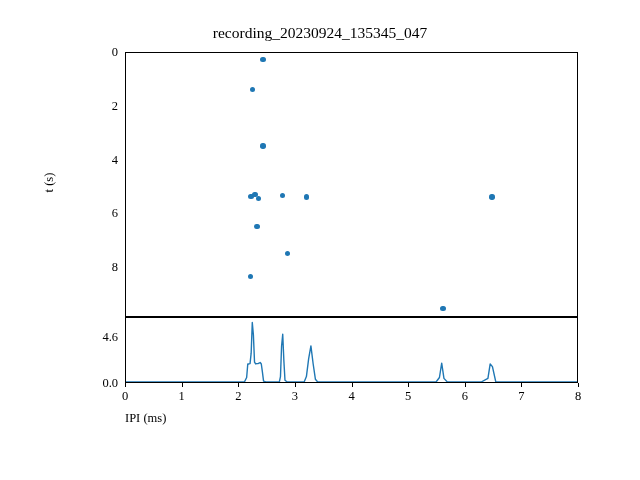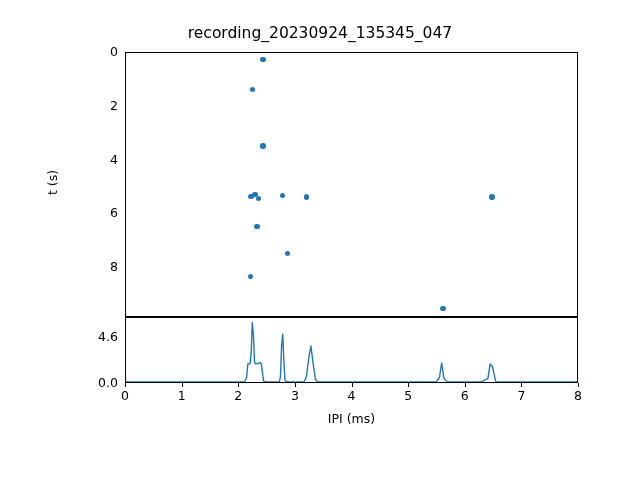--- a/index.html
+++ b/index.html
@@ -15,20 +15,21 @@
     font-family: "DejaVu Sans", sans-serif;
     color: #000000;
   }
 
   #figure {
     position: absolute;
     left: 0; top: 0;
     width: 640px;
     height: 360px;
     background: #ffffff;
+    font-family: Liberation Serif, serif;
   }
 
   
   #fig-title {
     position: absolute;
     left: 0;
     top: 24px;
     width: 640px;
     text-align: center;
     font-size: 15.5px;
@@ -125,21 +126,20 @@
     width: 453px;
     height: 18px;
   }
 
   
   #xaxis-label {
     position: absolute;
     left: 125px;
     top: 411px;
     width: 453px;
-    text-align: center;
     font-size: 12.5px;
     line-height: 15px;
     white-space: nowrap;
   }
   #yaxis-label {
     position: absolute;
     left: 40px;
     top: 175px;
     font-size: 12.5px;
     line-height: 15px;

